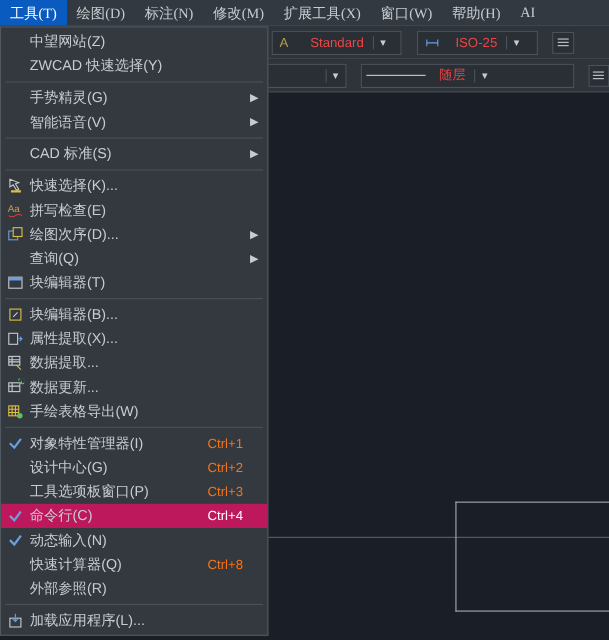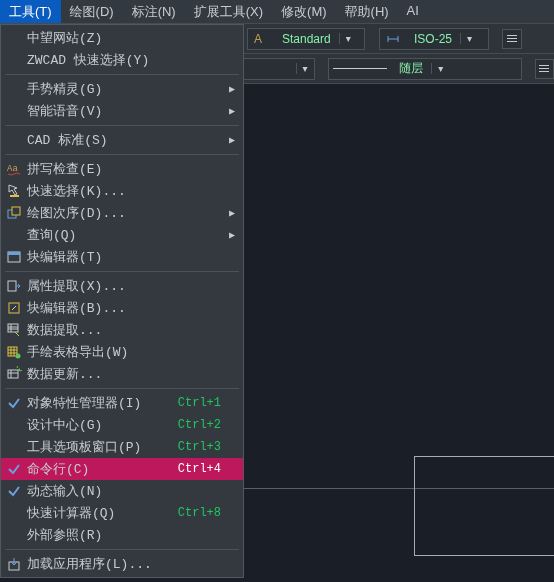--- a/index.html
+++ b/index.html
@@ -1,54 +1,55 @@
 <!DOCTYPE html>
 <html><head>
 <meta charset="utf-8">
 <style>
 * { margin: 0; padding: 0; box-sizing: border-box; }
 body { width: 554px; height: 582px; background: #1a1f27; font-family: "Microsoft YaHei", sans-serif; font-size: 13px; color: #c8ccd0; overflow: hidden; position: relative; }
 .menubar { display: flex; background: #323940; height: 24px; border-bottom: 1px solid #444b52; }
-.menu-item { padding: 3px 9px; color: #c8ccd0; cursor: default; white-space: nowrap; }
+.menu-item { padding: 3px 9px; color: #c8ccd0; cursor: default; white-space: nowrap; font-family: Liberation Serif, serif; }
 .menu-item.active { background: #0a5bc0; color: #fff; }
 .toolbar-row { display: flex; background: #2e343a; height: 30px; border-bottom: 1px solid #444b52; align-items: center; }
 .tool-combo { display: flex; align-items: center; background: #2a2f35; border: 1px solid #4a525a; height: 22px; margin: 0 3px; }
-.tool-combo .label { padding: 0 8px; color: #86efac; font-size: 12px; }
+.tool-combo .label { padding: 0 8px; color: #ef4444; font-size: 12px; }
 .tool-combo .dd { width: 18px; text-align: center; color: #c8ccd0; border-left: 1px solid #4a525a; font-size: 10px; }
 .tool-sep { width: 8px; }
 .line-preview { display: inline-block; width: 54px; height: 0; border-top: 1px solid #c8ccd0; margin: 0 4px; vertical-align: middle; }
 .list-btn { width: 20px; height: 20px; border: 1px solid #4a525a; background: #2a2f35; margin-left: 2px; display: flex; align-items: center; justify-content: center; }
 .list-btn span { display: block; width: 10px; height: 1px; background: #c8ccd0; box-shadow: 0 -3px 0 #c8ccd0, 0 3px 0 #c8ccd0; }
 .icon-slot { width: 20px; height: 20px; display: flex; align-items: center; justify-content: center; margin: 0 3px; }
 
 .canvas { position: absolute; left: 244px; top: 90px; right: 0; bottom: 0; background: #1a1f27; }
 .canvas-hline { position: absolute; left: 0; right: 0; top: 398px; border-top: 1px solid #5a6068; }
 .canvas-box { position: absolute; right: 0; top: 366px; width: 140px; height: 100px; border: 1px solid #a8acb0; border-right: none; }
 
-.dropdown { position: absolute; left: 0; top: 24px; width: 244px; background: #33393f; border: 1px solid #52585f; z-index: 10; padding: 2px 0; font-family: Liberation Mono, monospace; }
+.dropdown { position: absolute; left: 0; top: 24px; width: 244px; background: #33393f; border: 1px solid #52585f; z-index: 10; padding: 2px 0; }
 .dd-item { display: flex; align-items: center; height: 22px; position: relative; }
 .dd-item.highlight { background: #be185d; }
 .dd-icon { width: 26px; display: flex; align-items: center; justify-content: center; flex-shrink: 0; }
 .dd-label { flex: 1; white-space: nowrap; overflow: hidden; }
-.dd-shortcut { padding-right: 22px; color: #22c55e; font-size: 12px; }
+.dd-shortcut { padding-right: 22px; color: #f97316; font-size: 12px; }
 .dd-item.highlight .dd-shortcut { color: #fff; }
 .dd-arrow { position: absolute; right: 8px; font-size: 10px; color: #c8ccd0; }
 .dd-sep { height: 1px; background: #4a525a; margin: 3px 4px; }
 
 svg { display: block; }
 </style>
 </head>
 <body>
 
 <div class="menubar">
   <div class="menu-item active">工具(T)</div>
   <div class="menu-item">绘图(D)</div>
   <div class="menu-item">标注(N)</div>
+  <div class="menu-item">修改(M)</div>
   <div class="menu-item">扩展工具(X)</div>
-  <div class="menu-item">修改(M)</div>
+  <div class="menu-item">窗口(W)</div>
   <div class="menu-item">帮助(H)</div>
   <div class="menu-item">AI</div>
 </div>
 
 <div class="toolbar-row">
   <div style="width:244px"></div>
   <div class="tool-combo" style="width:118px">
     <div class="icon-slot">
         <svg width="14" height="14">
           <text x="0" y="11" font-size="12" fill="#b8a050">A</text>
@@ -119,38 +120,38 @@
     <div class="dd-sep"></div>
     <div class="dd-item">
       <div class="dd-icon"></div>
       <div class="dd-label">CAD 标准(S)</div>
       <div class="dd-arrow">▶</div>
     </div>
     <div class="dd-sep"></div>
     <div class="dd-item">
       <div class="dd-icon">
         <svg width="16" height="16">
+          <path d="M3 2 L3 9 L6 7 L9 12 L11 11 L8 6 L11 5 Z" fill="none" stroke="#c8ccd0" stroke-width="1"></path>
+          <path d="M4 13 L13 13" stroke="#e0c040" stroke-width="2"></path>
+        </svg>
+      </div>
+      <div class="dd-label">快速选择(K)...</div>
+    </div>
+    <div class="dd-item">
+      <div class="dd-icon">
+        <svg width="16" height="16">
           <text x="1" y="10" font-size="9" fill="#c8a050">Aa</text>
           <path d="M2 13 Q5 15 8 13 Q11 11 14 13" stroke="#d04040" fill="none" stroke-width="1"></path>
         </svg>
       </div>
       <div class="dd-label">拼写检查(E)</div>
     </div>
     <div class="dd-item">
       <div class="dd-icon">
         <svg width="16" height="16">
-          <path d="M3 2 L3 9 L6 7 L9 12 L11 11 L8 6 L11 5 Z" fill="none" stroke="#c8ccd0" stroke-width="1"></path>
-          <path d="M4 13 L13 13" stroke="#e0c040" stroke-width="2"></path>
-        </svg>
-      </div>
-      <div class="dd-label">快速选择(K)...</div>
-    </div>
-    <div class="dd-item">
-      <div class="dd-icon">
-        <svg width="16" height="16">
           <rect x="2" y="5" width="8" height="8" fill="none" stroke="#6aa0e0"></rect>
           <rect x="6" y="2" width="8" height="8" fill="#33393f" stroke="#e0c040"></rect>
         </svg>
       </div>
       <div class="dd-label">绘图次序(D)...</div>
       <div class="dd-arrow">▶</div>
     </div>
     <div class="dd-item">
       <div class="dd-icon"></div>
       <div class="dd-label">查询(Q)</div>
@@ -162,66 +163,66 @@
           <rect x="2" y="3" width="12" height="10" fill="none" stroke="#c8ccd0"></rect>
           <rect x="2" y="3" width="12" height="3" fill="#6aa0e0"></rect>
         </svg>
       </div>
       <div class="dd-label">块编辑器(T)</div>
     </div>
     <div class="dd-sep"></div>
     <div class="dd-item">
       <div class="dd-icon">
         <svg width="16" height="16">
+          <rect x="3" y="3" width="10" height="10" fill="none" stroke="#e0c040"></rect>
+          <path d="M6 10 L10 6" stroke="#c8ccd0"></path>
+        </svg>
+      </div>
+      <div class="dd-label">块编辑器(B)...</div>
+    </div>
+    <div class="dd-item">
+      <div class="dd-icon">
+        <svg width="16" height="16">
           <rect x="2" y="3" width="8" height="10" fill="none" stroke="#c8ccd0"></rect>
           <path d="M10 8 L14 8 M12 6 L14 8 L12 10" stroke="#6aa0e0" fill="none"></path>
         </svg>
       </div>
       <div class="dd-label">属性提取(X)...</div>
-    </div>
-    <div class="dd-item">
-      <div class="dd-icon">
-        <svg width="16" height="16">
-          <rect x="3" y="3" width="10" height="10" fill="none" stroke="#e0c040"></rect>
-          <path d="M6 10 L10 6" stroke="#c8ccd0"></path>
-        </svg>
-      </div>
-      <div class="dd-label">块编辑器(B)...</div>
     </div>
     <div class="dd-item">
       <div class="dd-icon">
         <svg width="16" height="16">
           <rect x="2" y="2" width="10" height="8" fill="none" stroke="#c8ccd0"></rect>
           <path d="M2 5 L12 5 M2 7 L12 7 M5 2 L5 10" stroke="#c8ccd0"></path>
           <path d="M9 10 L13 14" stroke="#e0c040"></path>
         </svg>
       </div>
       <div class="dd-label">数据提取...</div>
-    </div>
-    <div class="dd-item">
-      <div class="dd-icon">
-        <svg width="16" height="16">
-          <rect x="2" y="3" width="9" height="9" fill="none" stroke="#e0c040"></rect>
-          <path d="M2 6 L11 6 M2 9 L11 9 M5 3 L5 12 M8 3 L8 12" stroke="#e0c040"></path>
-          <circle cx="12" cy="12" r="2.5" fill="#60c060"></circle>
-        </svg>
-      </div>
-      <div class="dd-label">手绘表格导出(W)</div>
     </div>
     <div class="dd-item">
       <div class="dd-icon">
         <svg width="16" height="16">
           <rect x="2" y="4" width="10" height="8" fill="none" stroke="#c8ccd0"></rect>
           <path d="M2 7 L12 7 M5 4 L5 12" stroke="#c8ccd0"></path>
           <path d="M11 2 A3 3 0 1 1 14 5" stroke="#60c060" fill="none"></path>
           <path d="M14 2 L14 5 L11 5" fill="#60c060"></path>
         </svg>
       </div>
       <div class="dd-label">数据更新...</div>
     </div>
+    <div class="dd-item">
+      <div class="dd-icon">
+        <svg width="16" height="16">
+          <rect x="2" y="3" width="9" height="9" fill="none" stroke="#e0c040"></rect>
+          <path d="M2 6 L11 6 M2 9 L11 9 M5 3 L5 12 M8 3 L8 12" stroke="#e0c040"></path>
+          <circle cx="12" cy="12" r="2.5" fill="#60c060"></circle>
+        </svg>
+      </div>
+      <div class="dd-label">手绘表格导出(W)</div>
+    </div>
     <div class="dd-sep"></div>
     <div class="dd-item">
       <div class="dd-icon">
         <svg width="16" height="16">
           <path d="M3 8 L7 12 L13 4" stroke="#6aa0e0" stroke-width="2" fill="none"></path>
         </svg>
       </div>
       <div class="dd-label">对象特性管理器(I)</div>
       <div class="dd-shortcut">Ctrl+1</div>
     </div>

